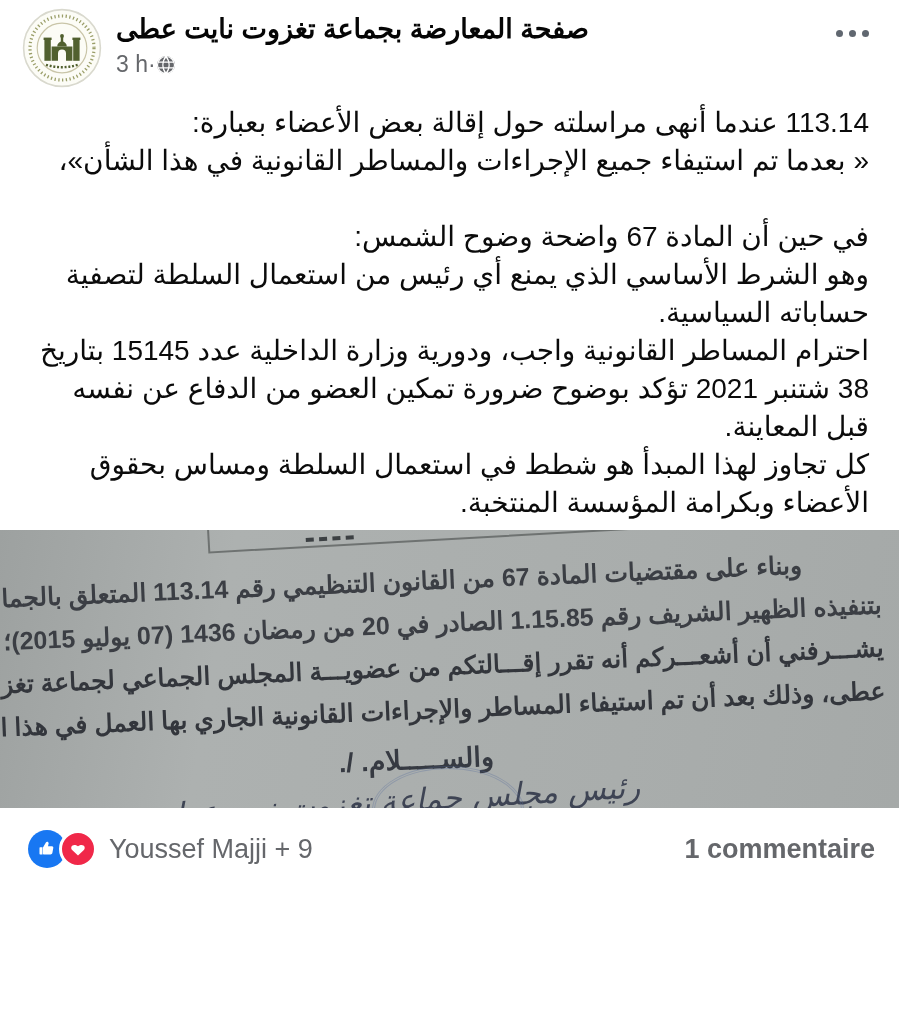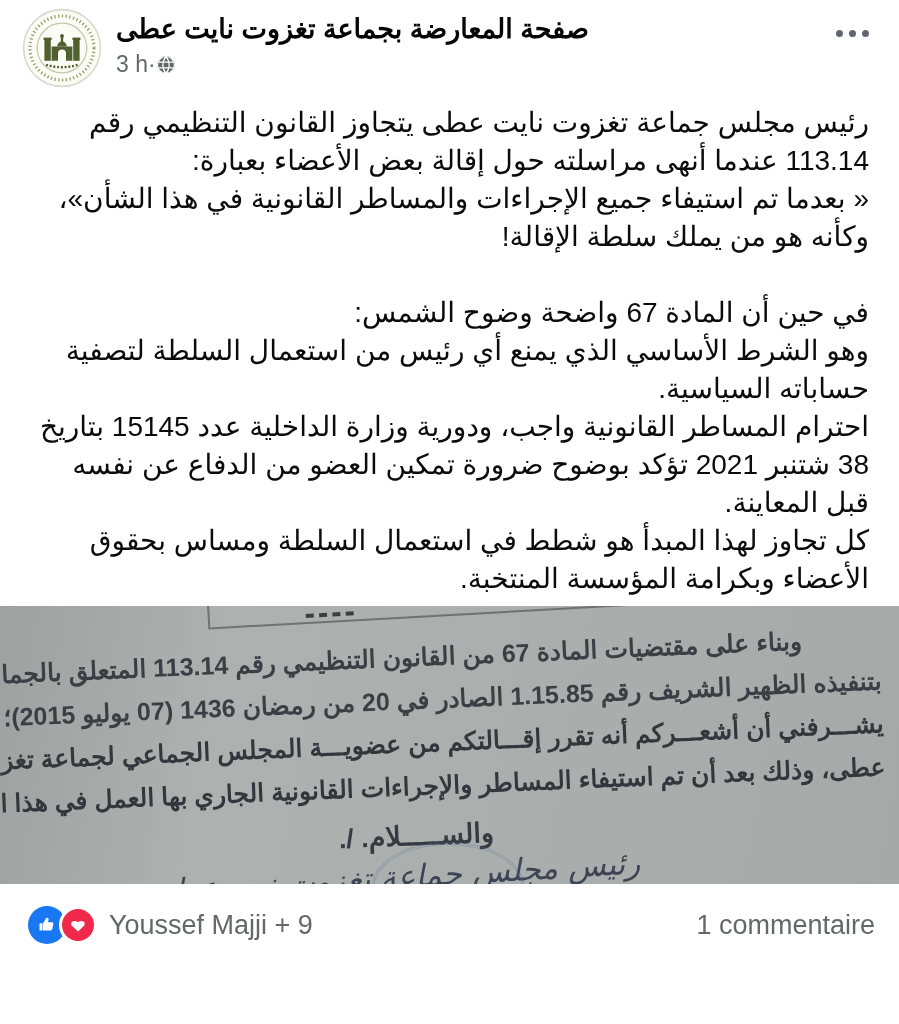--- a/index.html
+++ b/index.html
@@ -46,21 +46,21 @@
   
   .footer { height:82px; display:flex; align-items:center; padding:0 24px 0 28px; background:#fff; }
   .reactions { display:flex; align-items:center; cursor:pointer; }
   .reaction { width:38px; height:38px; border-radius:50%; display:flex; align-items:center;
               justify-content:center; }
   .reaction.like { background:#1877F2; z-index:1; }
   .reaction.love { background:#F02849; margin-left:-7px; border:3px solid #fff; z-index:2; }
   .reaction svg { width:22px; height:22px; }
   .reaction-summary { margin-left:12px; font-size:27px; color:#65676b; cursor:pointer; }
   .spacer { flex:1; }
-  .comment-count { font-size:27px; color:#65676b; cursor:pointer; }
+  .comment-count { font-size:27px; color:#65676b; cursor:pointer;font-weight:bold; }
 </style>
 </head>
 <body>
 
 <div class="header">
   <svg class="avatar" viewBox="0 0 100 100">
     <circle cx="50" cy="50" r="48" fill="#fcfcf6" stroke="#d9d9ce" stroke-width="2"></circle>
     <circle cx="50" cy="50" r="40" fill="none" stroke="#7a7f3a" stroke-width="4" stroke-dasharray="1.6 3.1" opacity="0.75"></circle>
     <circle cx="50" cy="50" r="31" fill="none" stroke="#c9c5a8" stroke-width="1.5"></circle>
     <g fill="#51602f">
@@ -88,24 +88,22 @@
     </div>
   </div>
   <div class="menu-btn">
     <i></i>
     <i></i>
     <i></i>
   </div>
 </div>
 
 <div class="post-text" dir="rtl">
-    <div class="post-line">رئيس مجلس جماعة تغزوت نايت عطى يتجاوز القانون التنظيمي رقم</div>
     <div class="post-line">113.14 عندما أنهى مراسلته حول إقالة بعض الأعضاء بعبارة:</div>
     <div class="post-line">« بعدما تم استيفاء جميع الإجراءات والمساطر القانونية في هذا الشأن»،</div>
-    <div class="post-line">وكأنه هو من يملك سلطة الإقالة!</div>
     <div class="post-line"></div>
     <div class="post-line">في حين أن المادة 67 واضحة وضوح الشمس:</div>
     <div class="post-line">وهو الشرط الأساسي الذي يمنع أي رئيس من استعمال السلطة لتصفية</div>
     <div class="post-line">حساباته السياسية.</div>
     <div class="post-line">احترام المساطر القانونية واجب، ودورية وزارة الداخلية عدد 15145 بتاريخ</div>
     <div class="post-line">38 شتنبر 2021 تؤكد بوضوح ضرورة تمكين العضو من الدفاع عن نفسه</div>
     <div class="post-line">قبل المعاينة.</div>
     <div class="post-line">كل تجاوز لهذا المبدأ هو شطط في استعمال السلطة ومساس بحقوق</div>
     <div class="post-line">الأعضاء وبكرامة المؤسسة المنتخبة.</div>
   </div>

